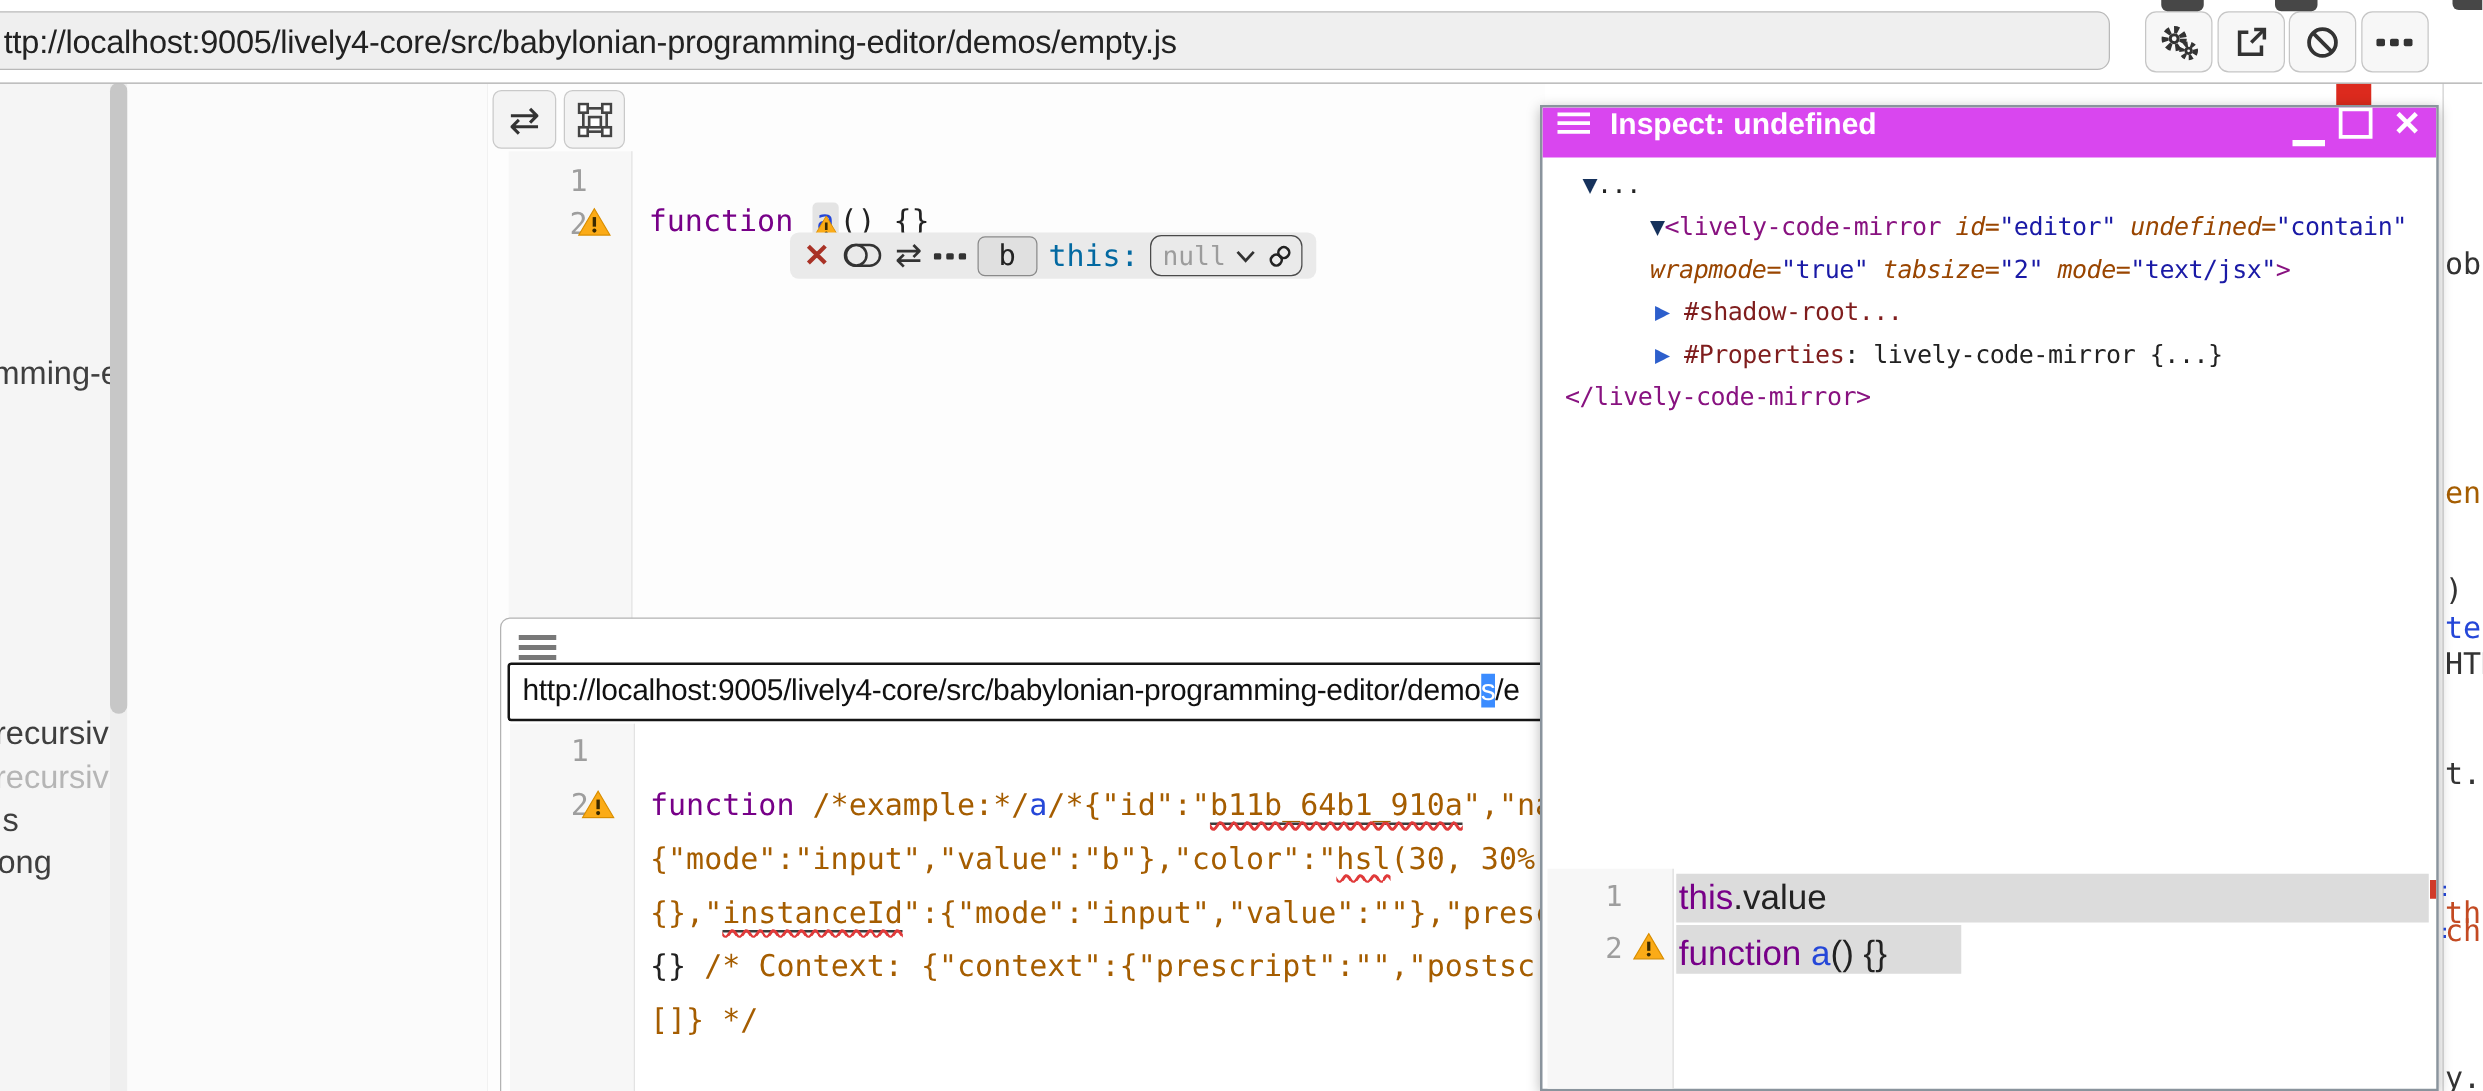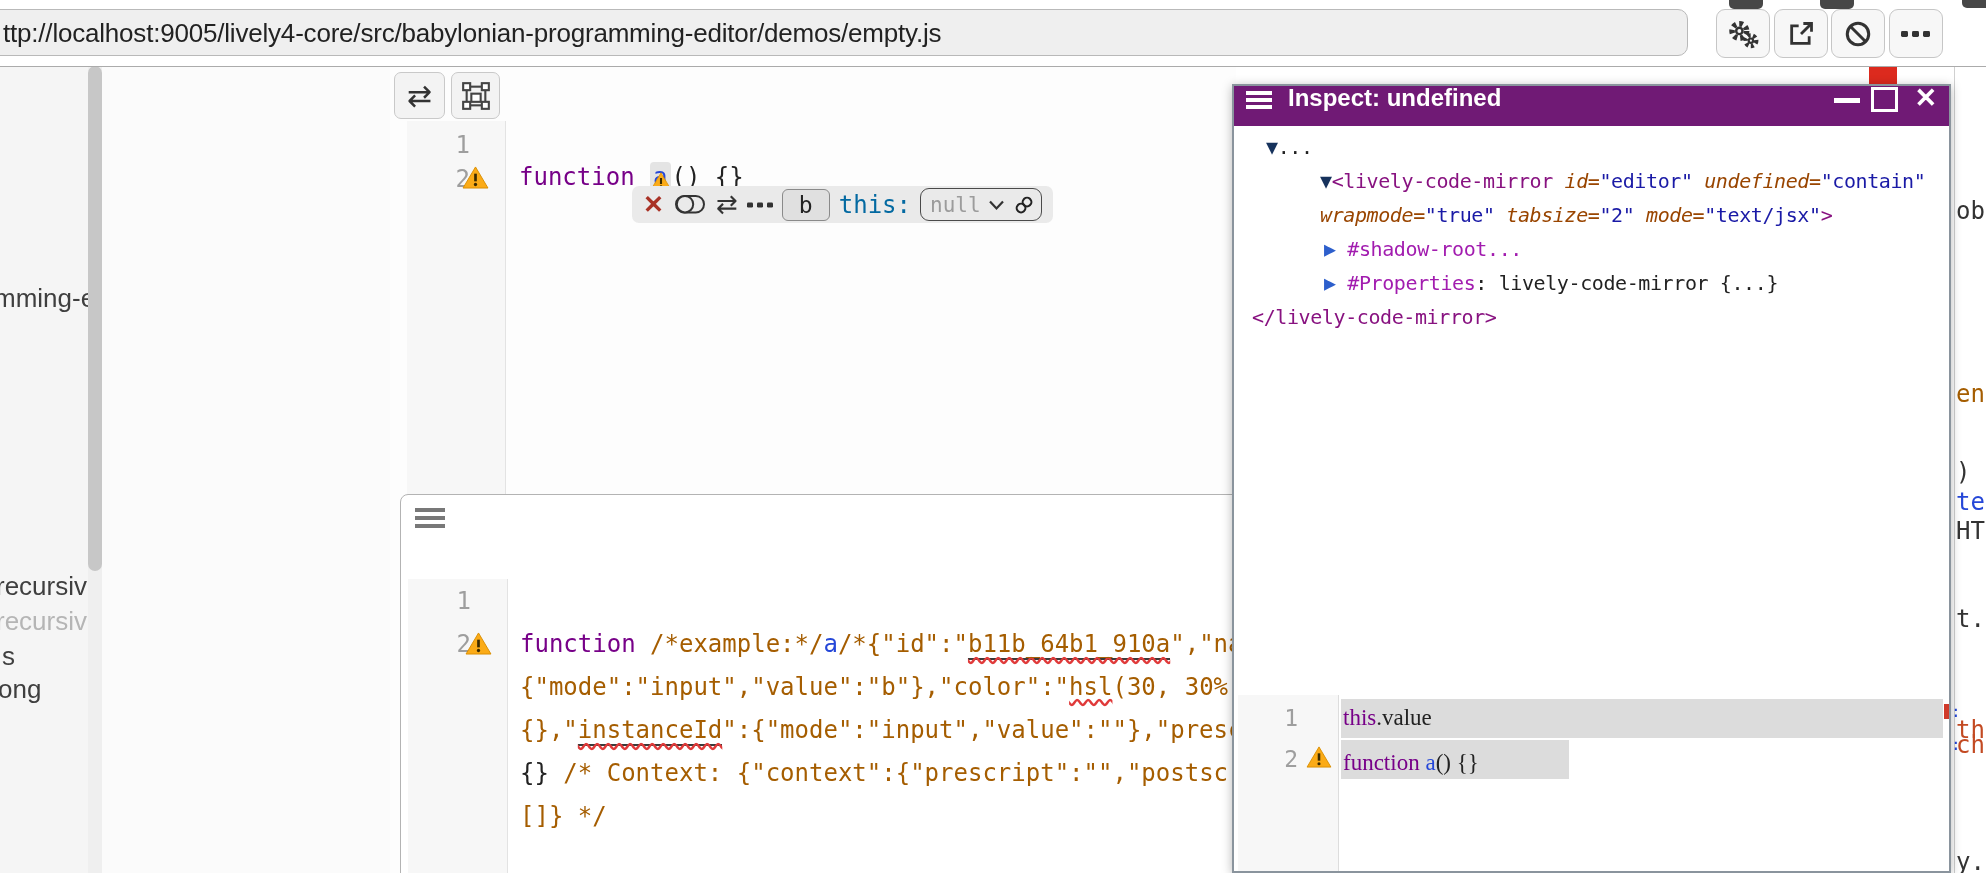--- a/index.html
+++ b/index.html
@@ -22,21 +22,21 @@
   #scroll-thumb{left:0;top:0;width:14px;height:505px;background:#c7c7c7;border-radius:7px;}
   #midgap{left:102px;top:66px;width:288px;height:807px;background:#fbfbfb;border-right:1px solid #cdcdcd;z-index:1;}
   
   .mono{font-family:"DejaVu Sans Mono",monospace;}
   .mline{position:absolute;font-family:"DejaVu Sans Mono",monospace;font-size:24px;white-space:pre;line-height:30px;}
   .lnum{position:absolute;font-family:"DejaVu Sans Mono",monospace;font-size:24px;color:#9e9e9e;
         width:40px;text-align:right;line-height:30px;}
   .gutter{position:absolute;background:#f7f7f7;border-right:1px solid #e3e3e3;}
   .tok-kw{color:#770088;} .tok-def{color:#2547d8;} .tok-plain{color:#222;}
   .tok-cm{color:#a55d00;} .tok-tag{color:#881280;} .tok-attr{color:#994500;font-style:italic;}
-  .tok-str{color:#1a1aa6;} .tok-maroon{color:#a21caf;} .tok-tri{color:#16325c;} .tok-tri2{color:#2d5fcc;}
+  .tok-str{color:#1a1aa6;} .tok-maroon{color:#7f1d1d;} .tok-tri{color:#16325c;} .tok-tri2{color:#2d5fcc;}
   .tok-gray{color:#9c9c9c;}
   .tok-hl{background:#e4e4e4;border-radius:4px;padding:1px 3px;margin:0 1px;}
   .tok-uw{border-bottom:2px solid #3a3a3a;text-decoration-line:underline;text-decoration-style:wavy;
           text-decoration-color:#e03a3a;text-underline-offset:5px;text-decoration-skip-ink:none;}
   .tok-wavy{text-decoration-line:underline;text-decoration-style:wavy;text-decoration-color:#e03a3a;
           text-underline-offset:4px;text-decoration-skip-ink:none;}
   
   #main-editor{left:390px;top:66px;width:846px;height:807px;background:#fdfdfd;z-index:1;}
   .mini-btn{position:absolute;background:#f3f3f3;border:1px solid #c9c9c9;border-radius:7px;
             display:flex;align-items:center;justify-content:center;color:#333;}
@@ -52,30 +52,30 @@
   #bottom-panel{left:400px;top:494px;width:1100px;height:379px;background:#fff;border:1px solid #b3b3b3;
                 border-radius:8px 8px 0 0;overflow:hidden;z-index:3;}
   .hamburger div{width:30px;height:4px;background:#787878;margin:4px 0;}
   #url-bottom{left:5px;top:35px;width:1086px;height:47px;background:#fff;border:2.5px solid #151515;
               border-radius:3px;box-sizing:border-box;font-size:24px;line-height:42px;color:#111;
               padding-left:10px;letter-spacing:-0.3px;white-space:nowrap;overflow:hidden;}
   #url-bottom .sel{background:#3b8cff;color:#fff;}
   
   #inspector{left:1232px;top:84px;width:719px;height:789px;background:#fff;border:2px solid #8a949d;
              box-sizing:border-box;box-shadow:0 2px 10px rgba(0,0,0,0.28);z-index:10;overflow:hidden;}
-  #insp-titlebar{position:absolute;left:0;top:0;width:100%;height:40px;background:#701a75;
-                 display:flex;align-items:flex-end;padding:14px 12px;box-sizing:border-box;}
+  #insp-titlebar{position:absolute;left:0;top:0;width:100%;height:40px;background:#d946ef;
+                 display:flex;align-items:flex-start;padding:0 12px;box-sizing:border-box;}
   #insp-titlebar .hamburger div{background:#fff;width:26px;height:3.5px;margin:3.5px 0;}
   #insp-title{color:#fff;font-weight:bold;font-size:24px;margin-left:16px;flex:1;white-space:nowrap;}
   .win-min{width:26px;height:5px;background:#fff;align-self:flex-end;margin:0 11px 9px 0;}
   .win-max{width:21px;height:19px;border:3.5px solid #fff;margin-right:16px;}
   .win-close{color:#fff;font-weight:bold;font-size:27px;line-height:27px;}
   .tree-line{position:absolute;font-family:"DejaVu Sans Mono",monospace;font-size:20px;
              letter-spacing:-0.4px;white-space:pre;line-height:26px;}
-  .mini-row{position:absolute;font-family:Liberation Serif, serif;font-size:23px;white-space:pre;line-height:30px;}
+  .mini-row{position:absolute;font-family:Liberation Sans, sans-serif;font-size:28px;white-space:pre;line-height:30px;}
   .mini-hl{position:absolute;background:#dcdcdc;}
   
   #right-strip{left:1951px;top:66px;width:35px;height:807px;background:#fff;z-index:2;overflow:hidden;}
   #right-strip .vline{position:absolute;left:3px;top:0;width:1px;height:807px;background:#d0d0d0;}
   .rfrag{position:absolute;left:5px;font-family:"DejaVu Sans Mono",monospace;font-size:24px;white-space:nowrap;}
   .rfrag.dark{color:#333;} .rfrag.orange{color:#a55d00;} .rfrag.blue{color:#2547d8;} .rfrag.red{color:#c34a22;}
   .rmark{position:absolute;left:0;font-family:"DejaVu Sans Mono",monospace;font-size:16px;color:#2547d8;}
   
   #no-active{left:1639px;top:57px;font-size:27px;color:#111;z-index:4;white-space:nowrap;}
   #red-badge{left:1869px;top:59px;width:28px;height:25px;z-index:4;}
@@ -217,20 +217,23 @@
       </span>
     </div>
   </div>
 
   <div class="abs" id="bottom-panel">
     <div class="hamburger abs" style="left:14px;top:9px;">
       <div></div>
         <div></div>
         <div></div>
     </div>
+    <div class="abs" id="url-bottom">
+      <span>http://localhost:9005/lively4-core/src/babylonian-programming-editor/demo</span><span class="sel">s</span><span>/e</span>
+    </div>
 
     <div class="gutter" style="left:7px;top:84px;width:99px;height:295px;"></div>
     <div class="lnum" style="left:30px;top:91px;">1</div>
     <div class="lnum" style="left:30px;top:134px;">2</div>
     <span class="abs" style="left:64px;top:137px;">
       <svg width="27" height="23" viewBox="0 0 28 24">
           <path d="M14 1 L27 23 H1 Z" fill="#fbab17" stroke="#d98e00"></path>
           <rect x="12.6" y="8" width="2.8" height="8" fill="#3a2a00"></rect>
           <circle cx="14" cy="19.3" r="1.7" fill="#3a2a00"></circle>
         </svg>

